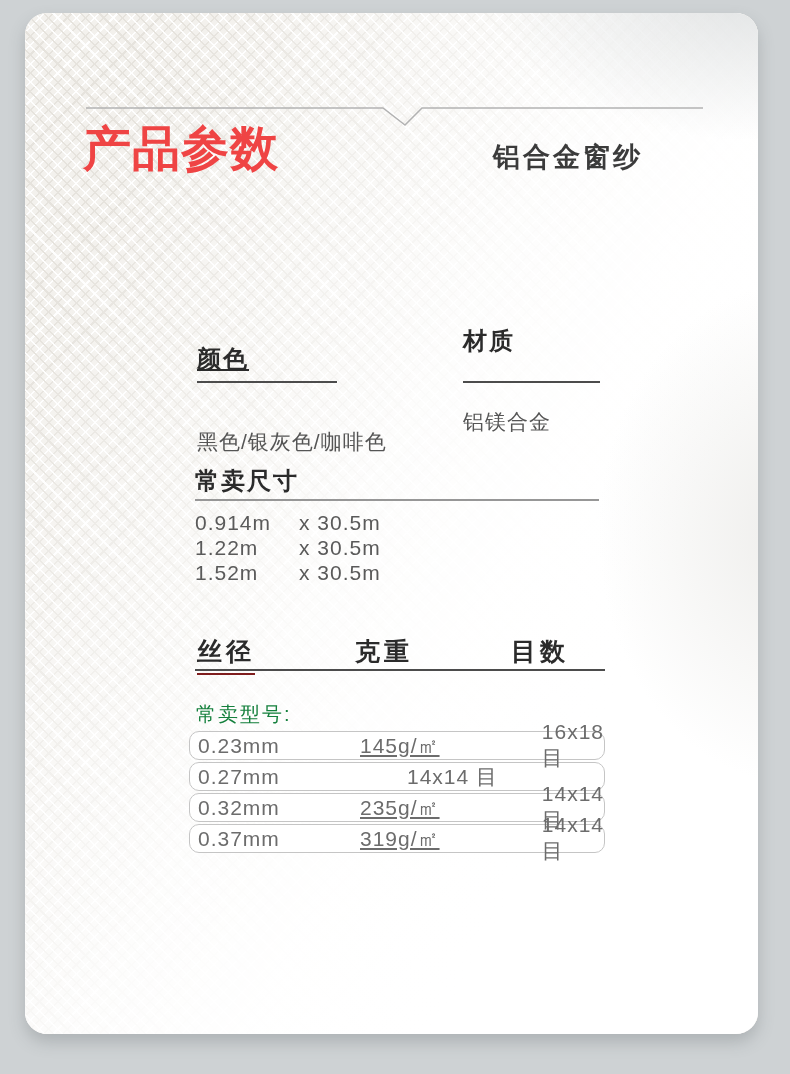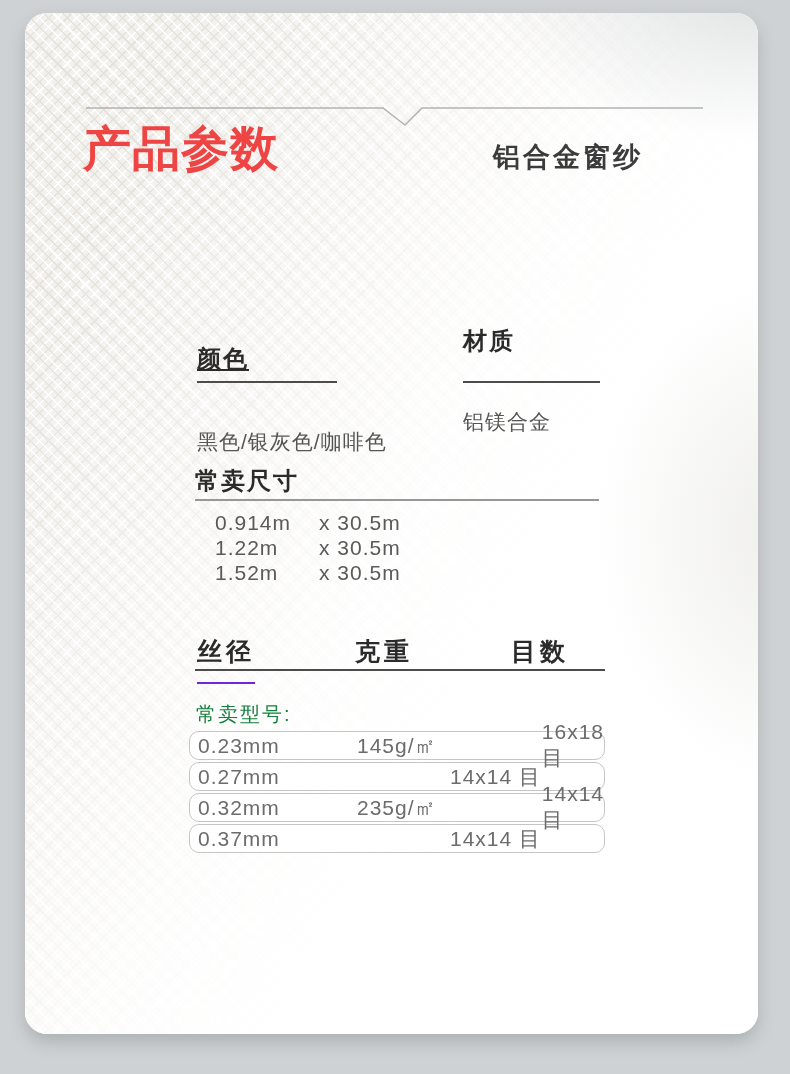--- a/index.html
+++ b/index.html
@@ -47,37 +47,37 @@
     position:absolute;left:468px;top:126px;
     font-size:27px;font-weight:700;color:#3b3b3b;letter-spacing:3px;
   }
   .sec-label{position:absolute;font-size:24px;font-weight:700;color:#2b2b2b;letter-spacing:2px;}
   .rule{position:absolute;height:2px;background:#4c4c4c;}
   .rule-light{position:absolute;height:2px;background:#979797;}
   .sec-value{position:absolute;font-size:21px;font-weight:400;color:#555555;letter-spacing:1px;}
 
   .sizes{position:absolute;left:170px;top:497px;font-size:21px;color:#5a5a5a;letter-spacing:1px;}
   .size-row{display:flex;line-height:25px;}
-  .size-w{display:inline-block;width:104px;margin-left:20px;}
+  .size-w{display:inline-block;width:104px;}
 
   .th{position:absolute;top:622px;font-size:25px;font-weight:700;color:#2b2b2b;letter-spacing:4px;}
-  .th-underlined{border-bottom:2px solid #6d28d9;padding-bottom:14px;}
+  .th-underlined{border-bottom:2px solid #7f1d1d;padding-bottom:5px;}
 
   .models-label{position:absolute;left:171px;top:688px;font-size:20px;color:#15803d;letter-spacing:2px;}
 
   .rows{position:absolute;left:164px;top:718px;width:416px;}
   .spec-row{
     box-sizing:border-box;height:29px;margin-bottom:2px;
     border:1px solid #c5c5c5;border-radius:10px;
     background:rgba(255,255,255,.82);
     display:flex;align-items:center;
-    font-size:21px;color:#6c6c6c;letter-spacing:1px;gap:43px;
+    font-size:21px;color:#6c6c6c;letter-spacing:1px;
   }
   .c1{box-sizing:border-box;width:176px;padding-left:8px;}
-  .c2{width:146px;}
+  .c2{width:146px;text-decoration:underline;}
   .c3{flex:1;margin-left:41px;}
 </style>
 </head>
 <body>
 
 <div class="stage">
   <div class="card">
 
     <div class="mesh"></div>
     <div class="fade"></div>
@@ -133,18 +133,19 @@
         <span class="c1">0.27mm</span>
         <span class="c3">14x14 目</span>
       </div>
       <div class="spec-row">
         <span class="c1">0.32mm</span>
         <span class="c2">235g/㎡</span>
         <span class="c3">14x14 目</span>
       </div>
       <div class="spec-row">
         <span class="c1">0.37mm</span>
+        <span class="c2">319g/㎡</span>
         <span class="c3">14x14 目</span>
       </div>
     </div>
 
   </div>
 </div>
 
 </body></html>

